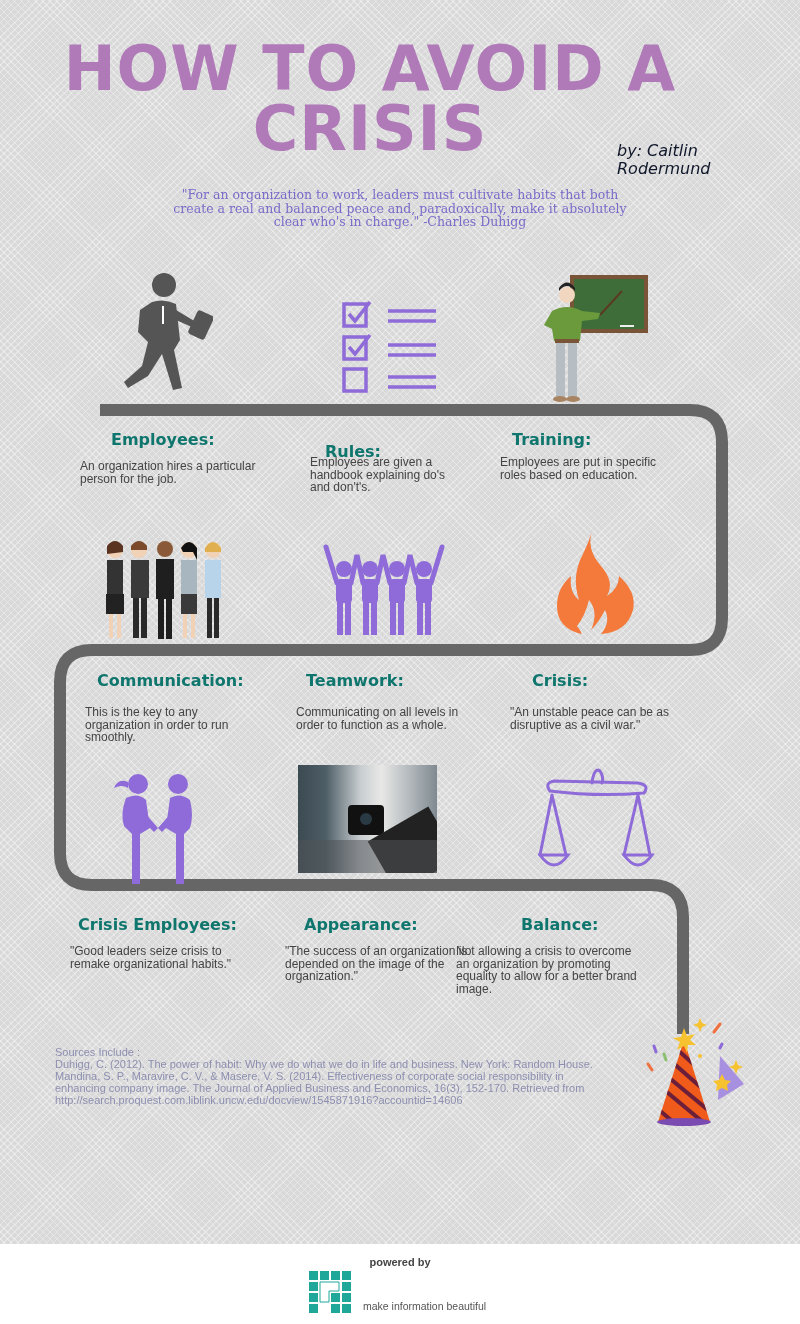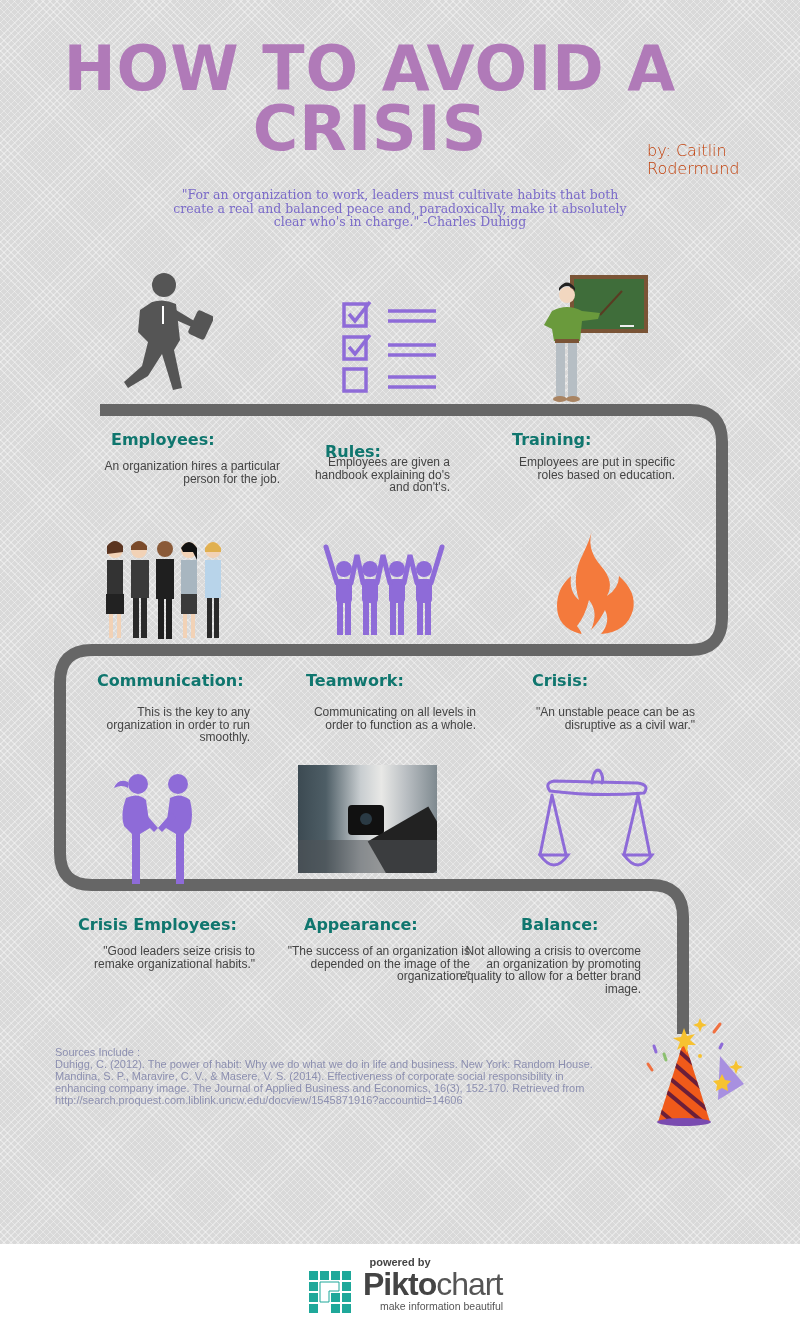--- a/index.html
+++ b/index.html
@@ -14,49 +14,49 @@
     overflow: hidden;
   }
   .title {
     position: absolute; left: 0; width: 800px; text-align: center;
     font-family: "DejaVu Sans", sans-serif; font-weight: bold;
     color: #b07ab8; letter-spacing: 1px; line-height: 1;
   }
   .title.l1 { top: 38px; font-size: 62px; left: -30px; }
   .title.l2 { top: 98px; font-size: 62px; left: -30px; }
   .byline {
-    position: absolute; left: 647px; top: 142px; font-size: 16px; color: #c2410c; line-height: 18px;
-    font-family: "DejaVu Sans", sans-serif; font-weight: 300;
+    position: absolute; left: 617px; top: 142px; font-size: 16px; color: #0f172a; line-height: 18px;
+    font-family: "DejaVu Sans", sans-serif; font-weight: 300; font-style: italic;
   }
   .quote {
     position: absolute; left: 160px; top: 188px; width: 480px; text-align: center;
     font-family: "DejaVu Serif", serif; font-size: 12.5px; line-height: 13.5px; color: #7b6bc9;
   }
   svg.road { position: absolute; left: 0; top: 0; }
   .step-title {
     position: absolute; font-family: "DejaVu Sans", sans-serif; font-weight: bold;
     font-size: 16px; color: #0f766e; white-space: nowrap;
   }
   .step-desc {
-    position: absolute; text-align: right; font-size: 12px; line-height: 12.5px; color: #444;
+    position: absolute; text-align: left; font-size: 12px; line-height: 12.5px; color: #444;
   }
   .icon { position: absolute; }
   .sources {
     position: absolute; left: 55px; top: 1046px; width: 540px;
     font-family: Liberation Sans, sans-serif; font-size: 11px; line-height: 12px; color: #8c8fb0;
   }
   .sources div { white-space: pre-wrap; }
   .footer {
     position: absolute; left: 0; top: 1244px; width: 800px; height: 80px; background: #ffffff;
   }
   .powered { position: absolute; top: 12px; left: 0; width: 800px; text-align: center; font-size: 11px; font-weight: bold; color: #444; }
   .brand { position: absolute; left: 363px; top: 22px; font-size: 32px; color: #444; letter-spacing: -1px; }
   .brand b { font-weight: bold; }
   .brand span { font-weight: normal; color: #555; }
-  .tagline { position: absolute; left: 363px; top: 56px; font-size: 10.5px; color: #555; margin-left: 17px; }
+  .tagline { position: absolute; left: 363px; top: 56px; font-size: 10.5px; color: #555; }
   .logo { position: absolute; left: 309px; top: 27px; }
 </style>
 </head>
 <body>
 
 <div class="title l1">HOW TO AVOID A</div>
 <div class="title l2">CRISIS</div>
 <div class="byline">
   <div>by: Caitlin</div>
   <div>Rodermund</div>
@@ -278,15 +278,14 @@
         <rect x="33" y="11" width="9" height="9"></rect>
       <rect x="0" y="22" width="9" height="9"></rect>
         <rect x="22" y="22" width="9" height="9"></rect>
         <rect x="33" y="22" width="9" height="9"></rect>
       <rect x="0" y="33" width="9" height="9"></rect>
         <rect x="22" y="33" width="9" height="9"></rect>
         <rect x="33" y="33" width="9" height="9"></rect>
     </g>
     <path d="M11 11 L30 11 L30 20 L20 20 L20 31 L11 31 Z" fill="none" stroke="#1fa89a" stroke-width="1"></path>
   </svg>
-  <div class="brand"><b>Pikto</b><span>chart</span></div>
   <div class="tagline">make information beautiful</div>
 </div>
 
 </body></html>

